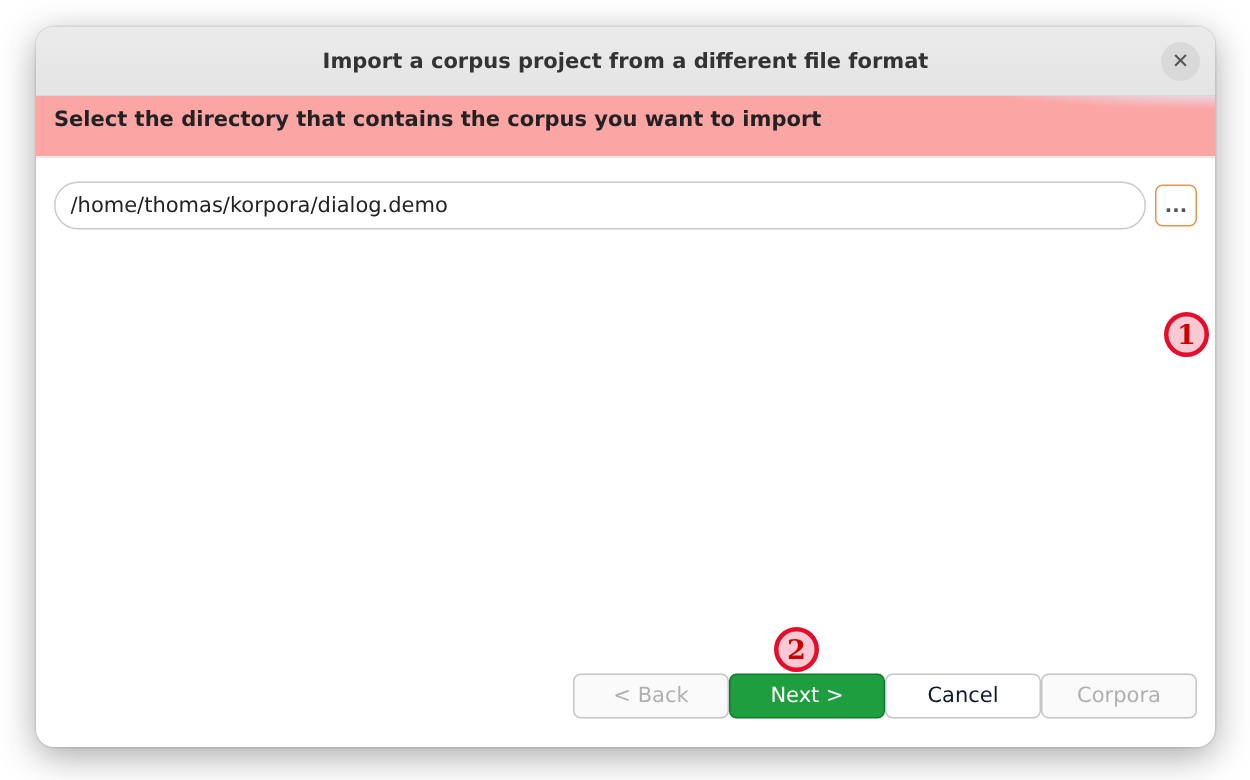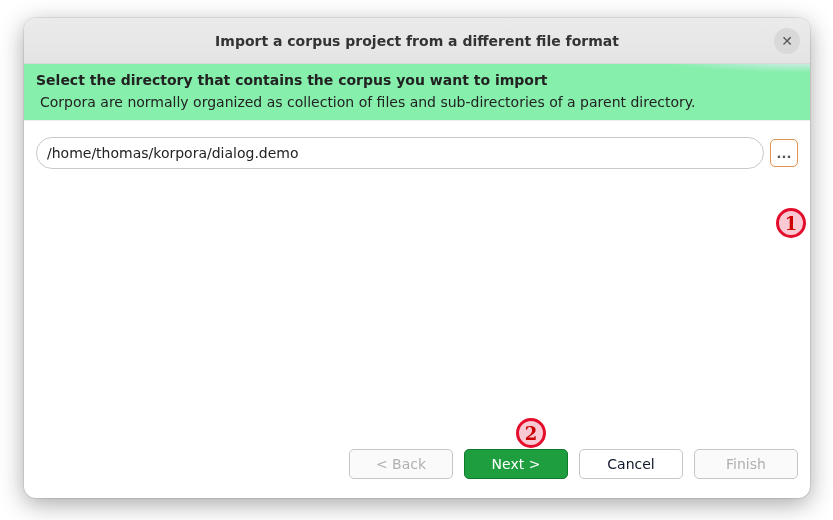--- a/index.html
+++ b/index.html
@@ -50,21 +50,21 @@
     display: flex;
     align-items: center;
     justify-content: center;
     font-size: 14px;
     color: #555;
     cursor: pointer;
   }
   .header {
     padding: 8px 12px 10px 12px;
     border-bottom: 1px solid #eee;
-    background: #86efac;
+    background: #fca5a5;
     position: relative;
   }
   .header::after {
     
     content: "";
     position: absolute;
     right: 0;
     top: 0;
     width: 200px;
     height: 22px;
@@ -119,21 +119,21 @@
   }
   .footer {
     position: absolute;
     bottom: 0;
     left: 0;
     right: 0;
     height: 54px;
     display: flex;
     justify-content: flex-end;
     align-items: center;
-    gap: 11px;
+    gap: 0;
     padding: 0 12px 14px 0;
   }
   .btn {
     min-width: 104px;
     height: 30px;
     border-radius: 5px;
     border: 1px solid #c5c5c5;
     background: #fff;
     font-size: 14px;
     font-family: inherit;
@@ -182,35 +182,34 @@
 
   <div class="titlebar">
     <span class="title">Import a corpus project from a different file format</span>
     <div class="close-btn">
       <span>✕</span>
     </div>
   </div>
 
   <div class="header">
     <div class="header-title">Select the directory that contains the corpus you want to import</div>
-    <div class="header-desc">Corpora are normally organized as collection of files and sub-directories of a parent directory.</div>
   </div>
 
   <div class="body">
     <div class="path-row">
       <input class="path-input" type="text" value="/home/thomas/korpora/dialog.demo" style="">
       <div class="browse-btn">
         <span>...</span>
       </div>
     </div>
   </div>
 
   <div class="footer">
     <button class="btn disabled">&lt; Back</button>
     <button class="btn primary">Next &gt;</button>
     <button class="btn">Cancel</button>
-    <button class="btn disabled">Finish</button>
+    <button class="btn disabled">Corpora</button>
   </div>
 
 </div>
 
 <div class="anno anno1">1</div>
 <div class="anno anno2">2</div>
 
 </body></html>

